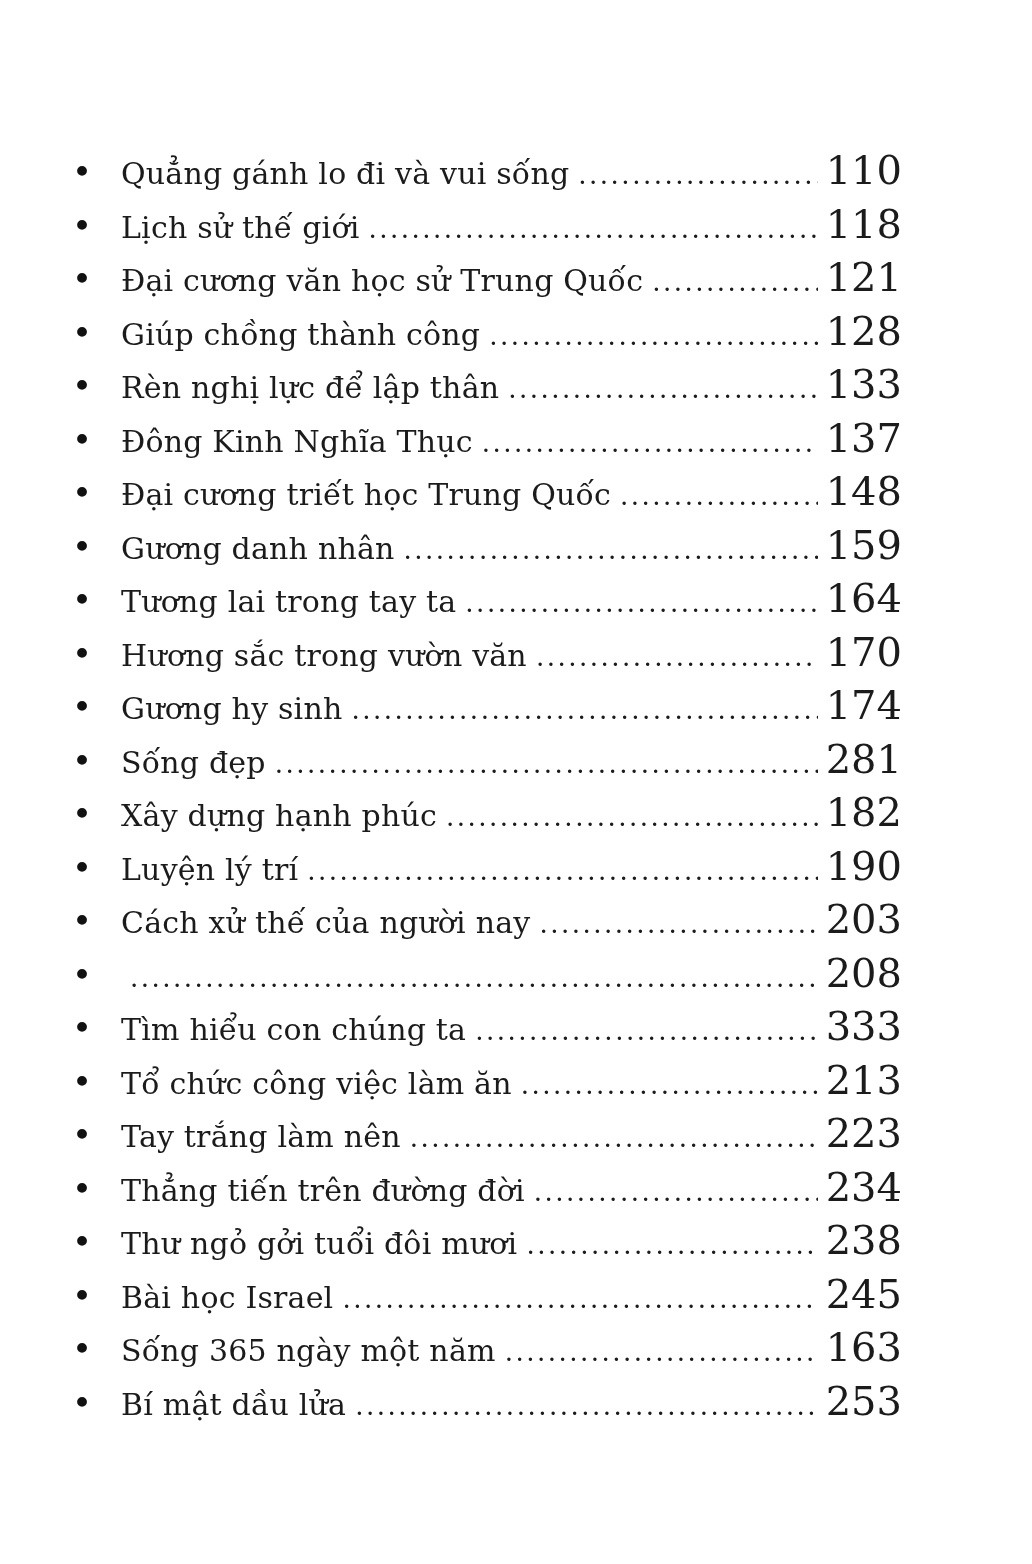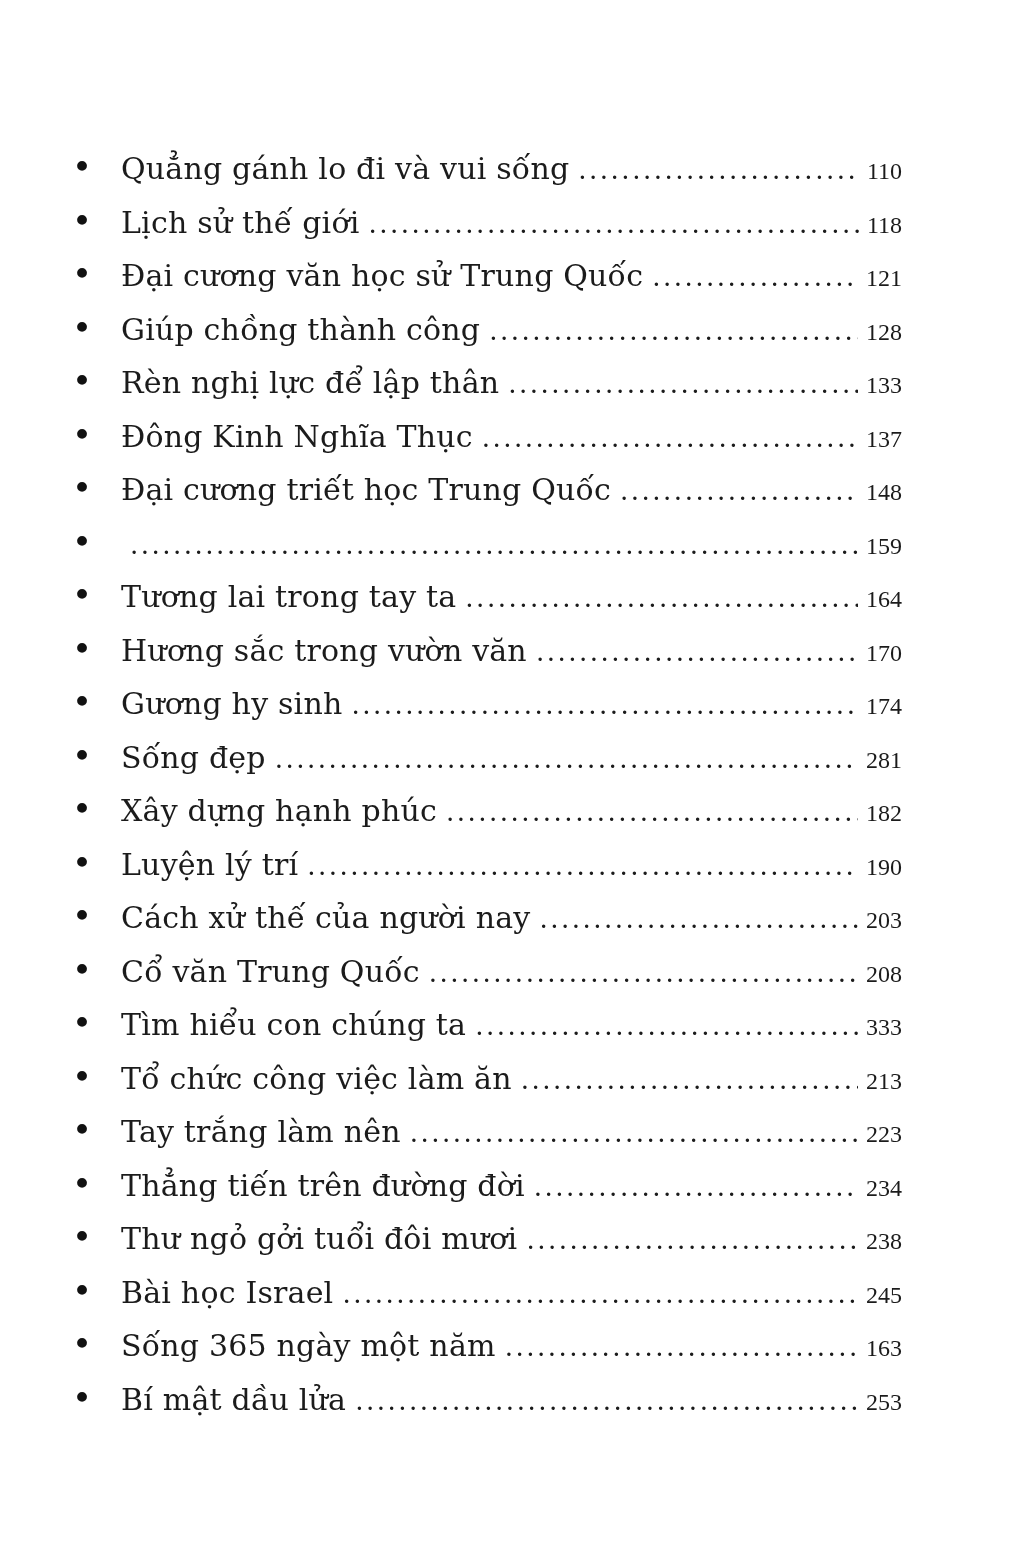--- a/index.html
+++ b/index.html
@@ -50,25 +50,24 @@
     min-width: 20px;
   }
   .leader-dots {
     font-size: 26px;
     line-height: 1;
     letter-spacing: 2.5px;
     color: #1b1b1b;
   }
   .pagenum {
     flex: 0 0 auto;
-    font-size: 24px;
+    font-size: 40px;
     line-height: 1;
     white-space: nowrap;
     text-align: center;
-    font-family: Liberation Serif, serif;
   }
 </style>
 </head>
 <body>
 
 <div class="page">
   <div class="toc">
   <div class="row">
     <span class="bullet">•</span>
     <span class="title">Quẳng gánh lo đi và vui sống</span>
@@ -113,20 +112,21 @@
 
   <div class="row">
     <span class="bullet">•</span>
     <span class="title">Đại cương triết học Trung Quốc</span>
     <span class="leader"><span class="leader-dots">................................................................................................................................................................</span></span>
     <span class="pagenum">148</span>
   </div>
 
   <div class="row">
     <span class="bullet">•</span>
+    <span class="title">Gương danh nhân</span>
     <span class="leader"><span class="leader-dots">................................................................................................................................................................</span></span>
     <span class="pagenum">159</span>
   </div>
 
   <div class="row">
     <span class="bullet">•</span>
     <span class="title">Tương lai trong tay ta</span>
     <span class="leader"><span class="leader-dots">................................................................................................................................................................</span></span>
     <span class="pagenum">164</span>
   </div>
@@ -168,21 +168,20 @@
 
   <div class="row">
     <span class="bullet">•</span>
     <span class="title">Cách xử thế của người nay</span>
     <span class="leader"><span class="leader-dots">................................................................................................................................................................</span></span>
     <span class="pagenum">203</span>
   </div>
 
   <div class="row">
     <span class="bullet">•</span>
-    <span class="title">Cổ văn Trung Quốc</span>
     <span class="leader"><span class="leader-dots">................................................................................................................................................................</span></span>
     <span class="pagenum">208</span>
   </div>
 
   <div class="row">
     <span class="bullet">•</span>
     <span class="title">Tìm hiểu con chúng ta</span>
     <span class="leader"><span class="leader-dots">................................................................................................................................................................</span></span>
     <span class="pagenum">333</span>
   </div>

